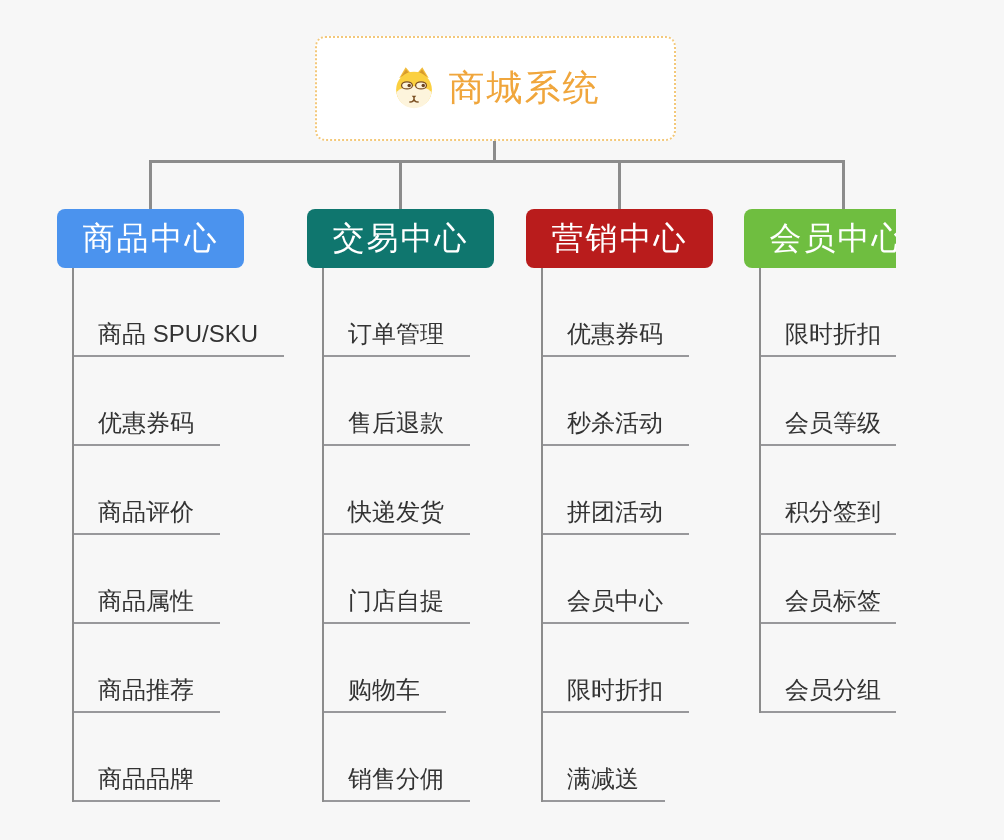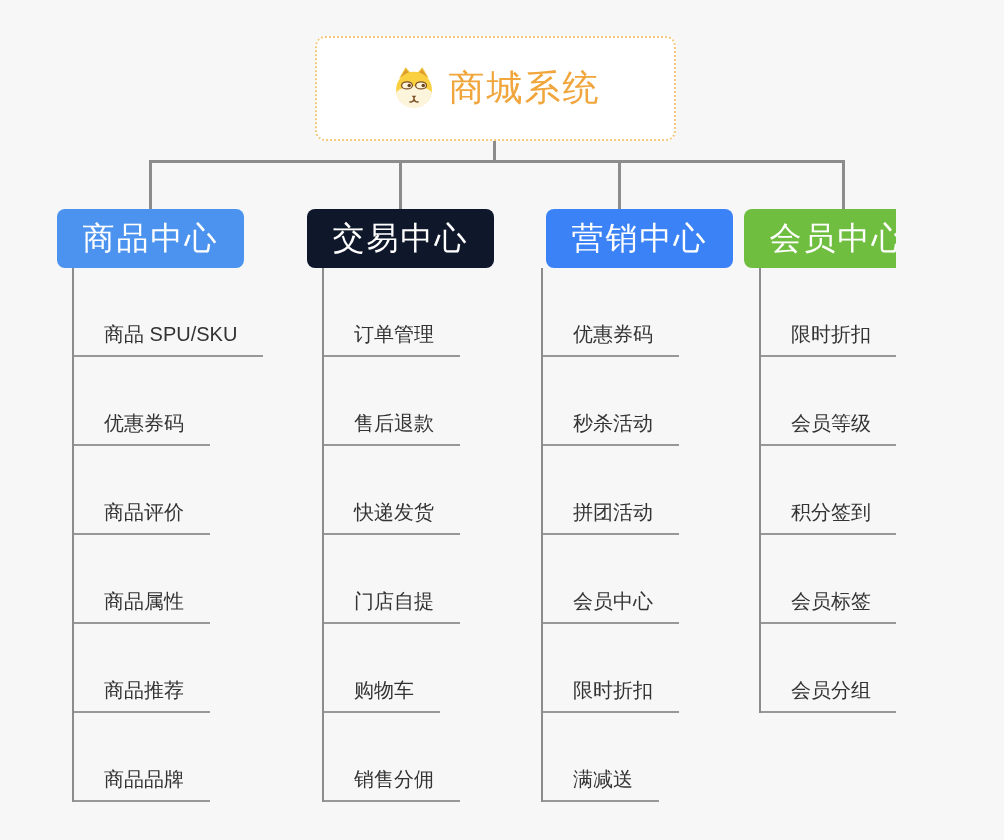--- a/index.html
+++ b/index.html
@@ -19,21 +19,21 @@
   
   .branch{position:absolute;top:209px;width:187px;height:59px;border-radius:8px;
           display:flex;align-items:center;justify-content:center;
           color:#FFFFFF;font-size:32px;letter-spacing:2px;}
   .b0{left:57px}.b1{left:307px}.b2{left:526px}.b3{left:744px}
 
   
   .leaves{position:absolute;top:268px;border-left:2px solid #8C8C8C;padding-top:53px;}
   .l0{left:72px}.l1{left:322px}.l2{left:541px}.l3{left:759px}
   .leaf{display:table;border-bottom:2px solid #98989B;
-        padding:0 26px 8px 30px;font-size:20px;line-height:26px;color:#333333;white-space:nowrap;}
+        padding:0 26px 8px 24px;font-size:24px;line-height:26px;color:#333333;white-space:nowrap;}
   .leaf + .leaf{margin-top:53px;}
 
   .dog{flex:0 0 auto;}
 </style>
 </head>
 <body>
 
 <div class="canvas">
 
   <div class="conn v" style="left:493px;top:139px;height:22px"></div>
@@ -57,22 +57,22 @@
         <circle cx="28.5" cy="33.5" r="2.7" fill="#6B4320"></circle>
         <circle cx="50.5" cy="33.5" r="2.7" fill="#6B4320"></circle>
         <path d="M32.5 49.5 h7 l-3.5 4.5 z" fill="#7A4E21"></path>
         <path d="M36 54 q0 5.5 -6.5 5.5 M36 54 q0 5.5 6.5 5.5" stroke="#7A4E21" stroke-width="2.2" fill="none" stroke-linecap="round"></path>
       </svg>
     </span>
     <span class="root-label" id="rootLabel" style="color: rgb(240, 166, 60);">商城系统</span>
   </div>
 
   <div class="branch b0" style="background-color: rgb(75, 147, 238);">商品中心</div>
-  <div class="branch b1" style="background-color: #0f172a;">交易中心</div>
-  <div class="branch b2" style="background-color: #3b82f6; margin-left: 20px;">营销中心</div>
+  <div class="branch b1" style="background-color: #0f766e;">交易中心</div>
+  <div class="branch b2" style="background-color: #b91c1c;">营销中心</div>
   <div class="branch b3" style="background-color: rgb(111, 190, 64);">会员中心</div>
 
   <div class="leaves l0">
     <div class="leaf">商品 SPU/SKU</div>
     <div class="leaf">优惠券码</div>
     <div class="leaf">商品评价</div>
     <div class="leaf">商品属性</div>
     <div class="leaf">商品推荐</div>
     <div class="leaf">商品品牌</div>
   </div>

